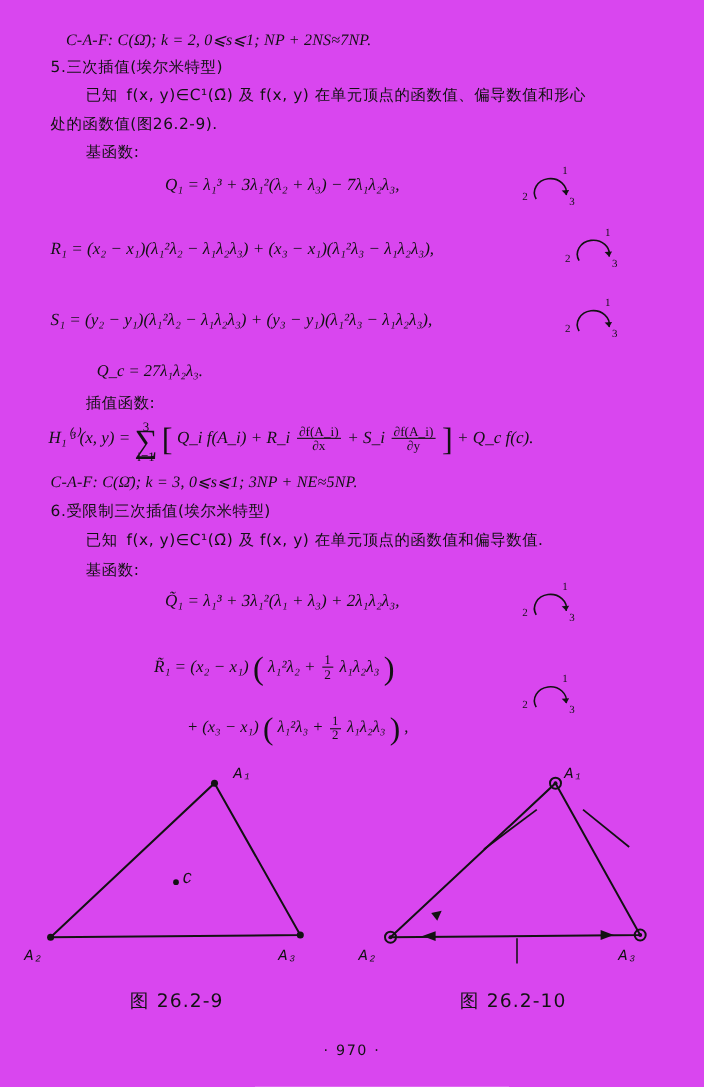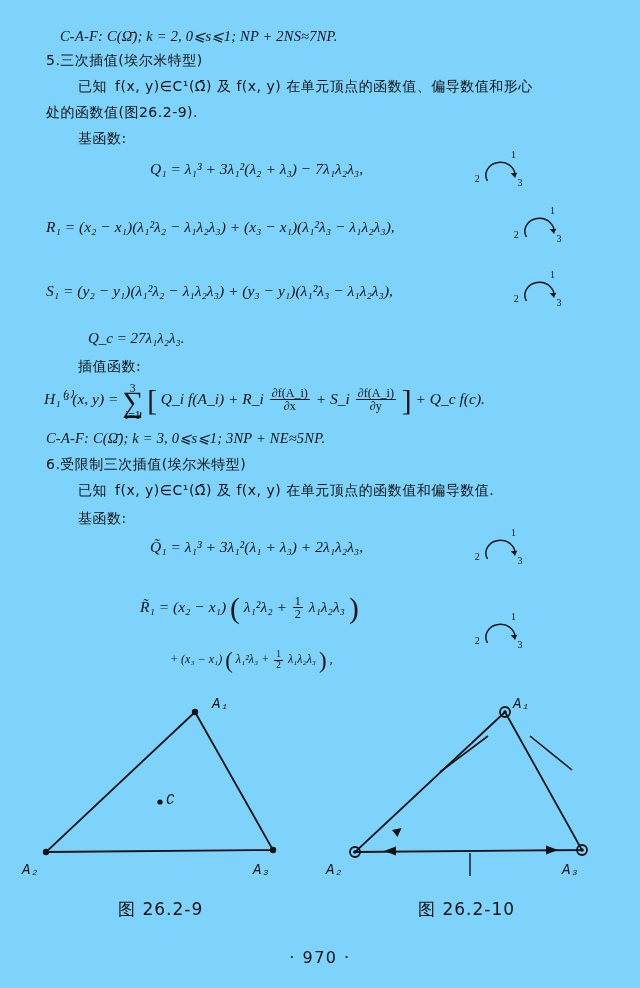--- a/index.html
+++ b/index.html
@@ -12,21 +12,21 @@
     height: 988px;
     position: relative;
     font-family: "Liberation Serif", serif;
     color: #121212;
     overflow: hidden;
   }
   .page {
     position: absolute;
     left: 0; top: 0;
     width: 640px; height: 988px;
-    background: #7dd3fc;
+    background: #d946ef;
   }
   
   .line {
     position: absolute;
     white-space: nowrap;
     font-size: 14.5px;
     letter-spacing: 0.2px;
   }
   .cn {
     font-family: "DejaVu Sans", sans-serif;
@@ -93,21 +93,21 @@
     position: absolute;
     font-family: "DejaVu Sans", sans-serif;
     font-size: 17px;
     letter-spacing: 1px;
   }
   .pagenum {
     position: absolute;
     left: 0; right: 0;
     text-align: center;
     font-family: "DejaVu Sans", sans-serif;
-    font-size: 16px;
+    font-size: 13px;
     letter-spacing: 1.5px;
   }
   .lbl {
     position: absolute;
     font-family: Liberation Mono, monospace;
     font-style: italic;
     font-size: 14px;
   }
 </style>
 </head>
@@ -169,21 +169,21 @@
     <span class="bigbr">(</span>
     <span>λ₁²λ₂ +</span>
     <span class="frac">
       <span class="num">1</span>
       <span class="den">2</span>
     </span>
     <span>λ₁λ₂λ₃</span>
     <span class="bigbr">)</span>
   </div>
 
-  <div class="formula" style="left:170px; top:648px; font-size:12px;">
+  <div class="formula" style="left:170px; top:648px; font-size:15px;">
     <span>+ (x₃ − x₁)</span>
     <span class="bigbr">(</span>
     <span>λ₁²λ₃ +</span>
     <span class="frac">
       <span class="num">1</span>
       <span class="den">2</span>
     </span>
     <span>λ₁λ₂λ₃</span>
     <span class="bigbr">)</span>
     <span>,</span>

